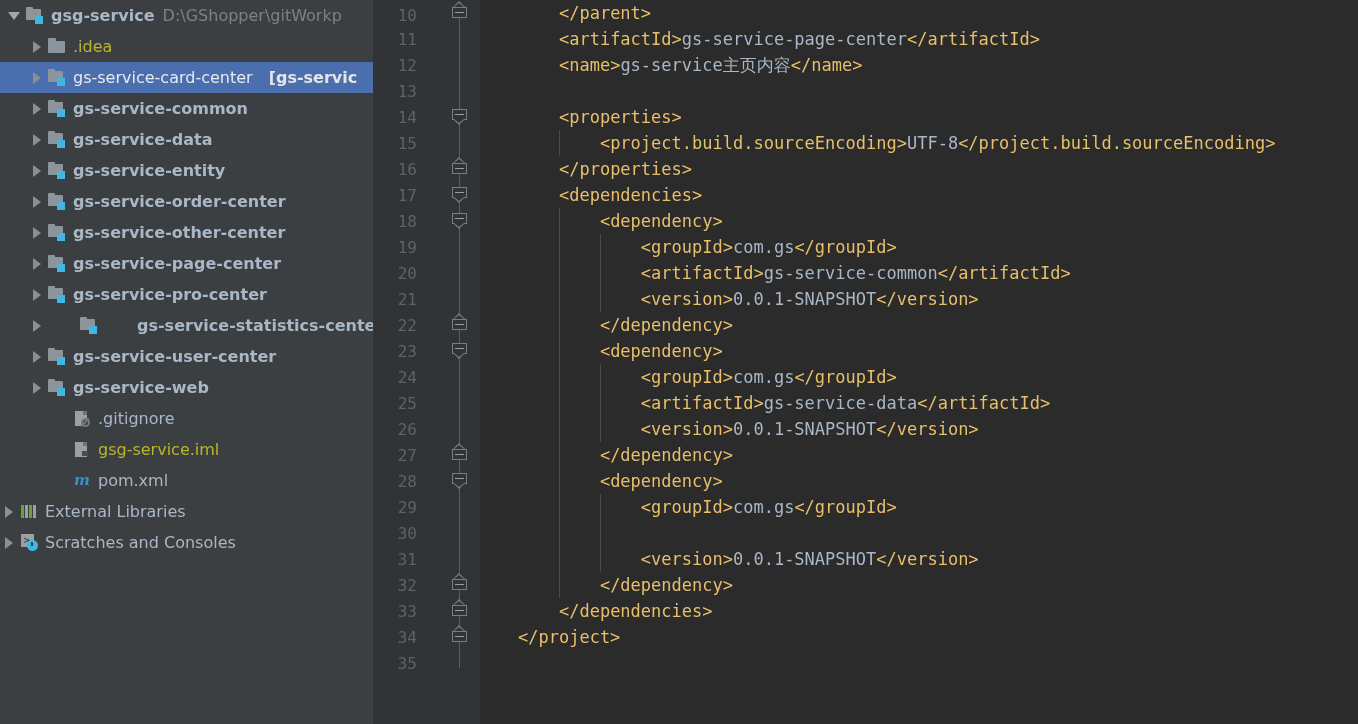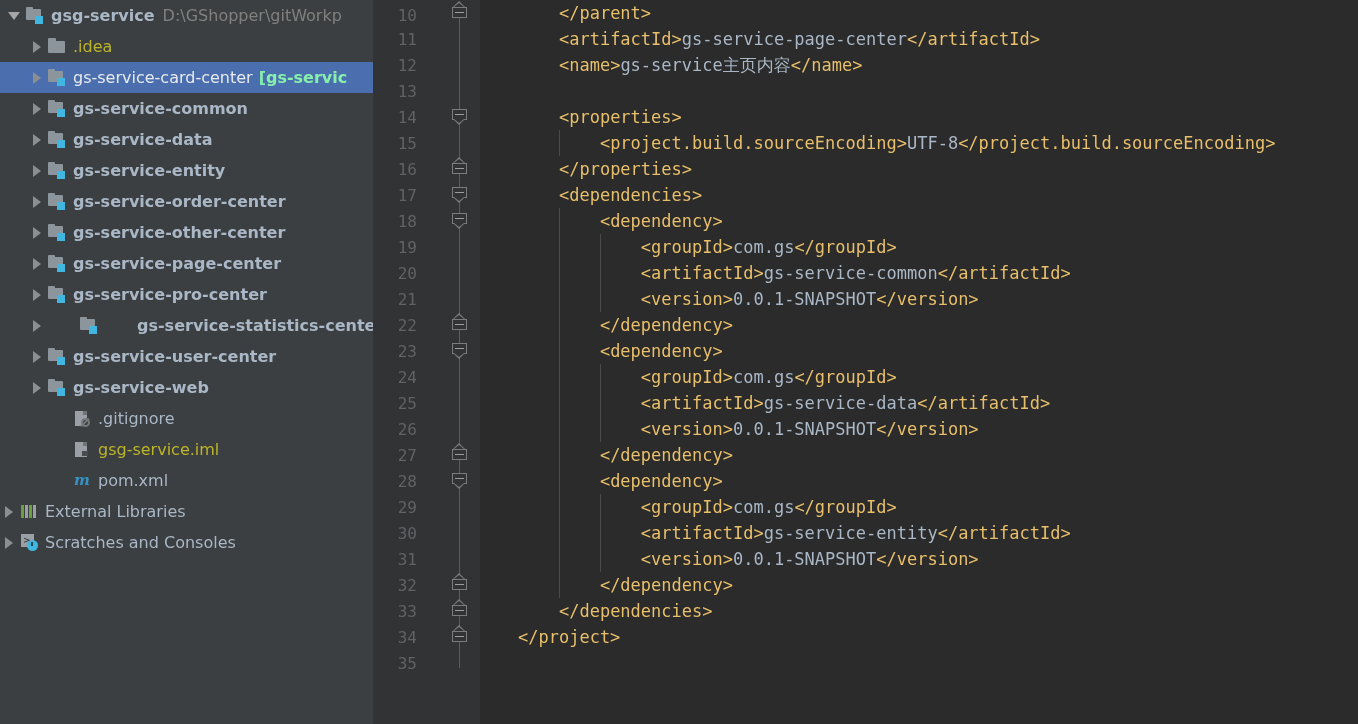--- a/index.html
+++ b/index.html
@@ -165,23 +165,23 @@
   .tlabel.yellow { color: #bbb529; }
   .tlabel.sel { color: #e8eaec; }
   .tpath {
     flex: 0 0 auto;
     margin-left: 8px;
     color: #808080;
     font-weight: 400;
   }
   .tsuffix {
     flex: 0 0 auto;
-    margin-left: 6px;
+    margin-left: 16px;
     font-weight: 700;
-    color: #86efac;
+    color: #e5e5e5;
   }
 
   
   #editor {
     position: relative;
     flex: 1 1 auto;
     height: 724px;
     background: #2b2b2b;
     overflow: hidden;
   }
@@ -570,21 +570,20 @@
         <div class="cline" style="top: 260px; text-align: right;">            <span class="tag">&lt;artifactId&gt;</span><span class="txt">gs-service-common</span><span class="tag">&lt;/artifactId&gt;</span></div>
         <div class="cline" style="top: 286px;">            <span class="tag">&lt;version&gt;</span><span class="txt">0.0.1-SNAPSHOT</span><span class="tag">&lt;/version&gt;</span></div>
         <div class="cline" style="top: 312px;">        <span class="tag">&lt;/dependency&gt;</span></div>
         <div class="cline" style="top: 338px;">        <span class="tag">&lt;dependency&gt;</span></div>
         <div class="cline" style="top: 364px;">            <span class="tag">&lt;groupId&gt;</span><span class="txt">com.gs</span><span class="tag">&lt;/groupId&gt;</span></div>
         <div class="cline" style="top: 390px;">            <span class="tag">&lt;artifactId&gt;</span><span class="txt">gs-service-data</span><span class="tag">&lt;/artifactId&gt;</span></div>
         <div class="cline" style="top: 416px;">            <span class="tag">&lt;version&gt;</span><span class="txt">0.0.1-SNAPSHOT</span><span class="tag">&lt;/version&gt;</span></div>
         <div class="cline" style="top: 442px;">        <span class="tag">&lt;/dependency&gt;</span></div>
         <div class="cline" style="top: 468px;">        <span class="tag">&lt;dependency&gt;</span></div>
         <div class="cline" style="top: 494px;">            <span class="tag">&lt;groupId&gt;</span><span class="txt">com.gs</span><span class="tag">&lt;/groupId&gt;</span></div>
-        <div class="cline" style="top: 520px;">            <span class="tag">&lt;artifactId&gt;</span><span class="txt">gs-service-entity</span><span class="tag">&lt;/artifactId&gt;</span></div>
         <div class="cline" style="top: 546px;">            <span class="tag">&lt;version&gt;</span><span class="txt">0.0.1-SNAPSHOT</span><span class="tag">&lt;/version&gt;</span></div>
         <div class="cline" style="top: 572px;">        <span class="tag">&lt;/dependency&gt;</span></div>
         <div class="cline" style="top: 598px;">    <span class="tag">&lt;/dependencies&gt;</span></div>
         <div class="cline" style="top: 624px;"><span class="tag">&lt;/project&gt;</span></div>
         <div class="cline" style="top: 650px;"></div>
       </div>
   </div>
 
 </div>
 

